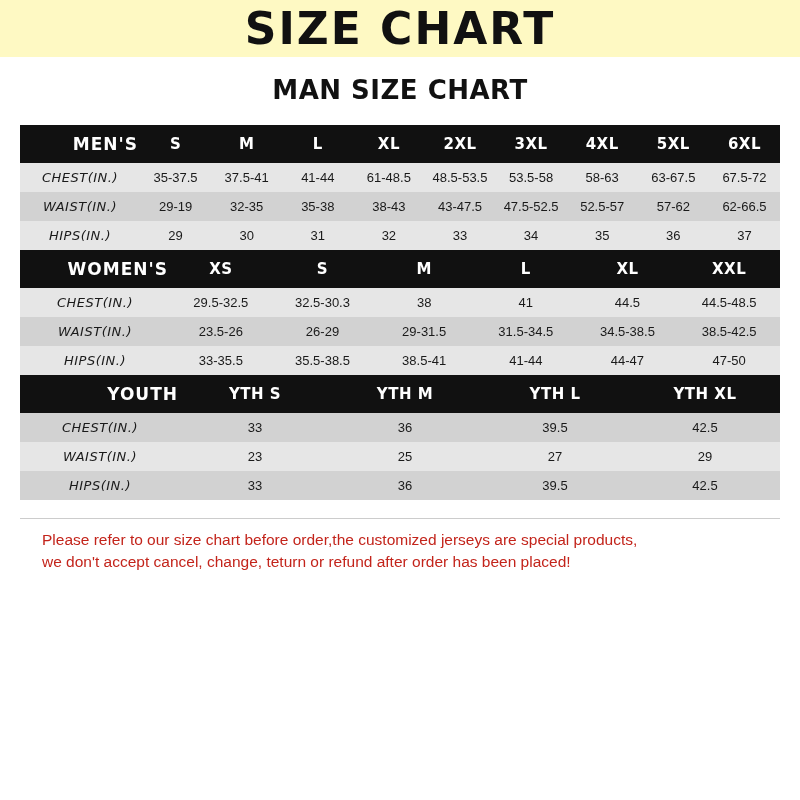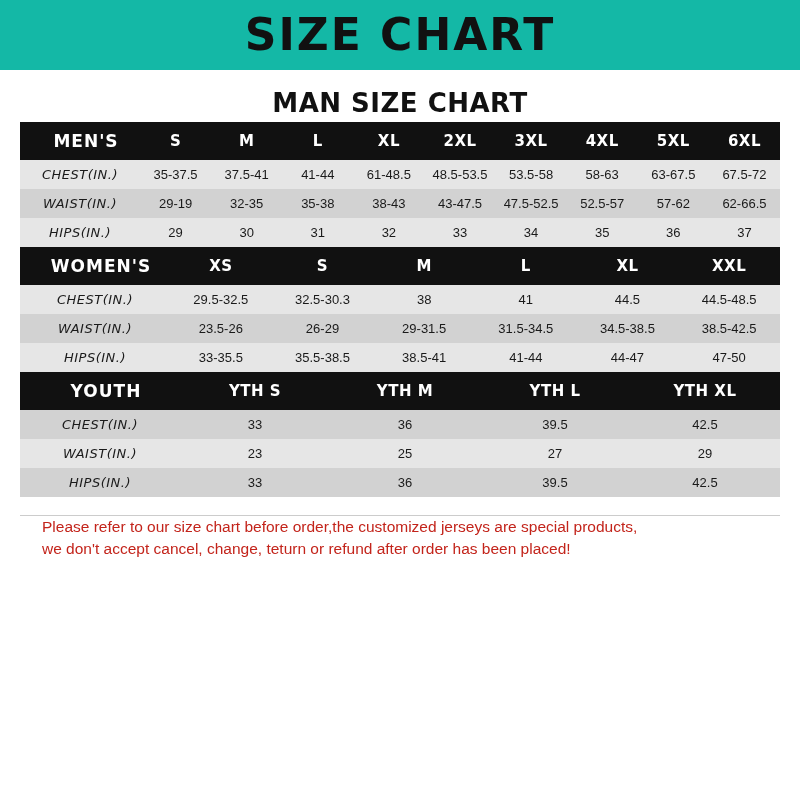--- a/index.html
+++ b/index.html
@@ -13,22 +13,22 @@
   }
   .page {
     width: 800px;
     height: 800px;
     position: relative;
     background: #fff;
   }
   
   .banner {
     width: 100%;
-    height: 70px;
-    background: #14b8a6;
+    height: 57px;
+    background: #fef9c3;
     display: flex;
     align-items: center;
     justify-content: center;
   }
   .banner-title {
     font-family: "DejaVu Sans", sans-serif;
     font-weight: bold;
     font-size: 44px;
     letter-spacing: 2px;
     color: #111111;
@@ -39,42 +39,42 @@
     padding: 0 20px;
   }
   .section-title {
     text-align: center;
     font-family: "DejaVu Sans", sans-serif;
     font-weight: bold;
     font-size: 26px;
     color: #111;
     letter-spacing: 0.5px;
   }
-  .t1 { margin-top: 18px; margin-bottom: 4px; }
+  .t1 { margin-top: 18px; margin-bottom: 20px; }
   .t2 { margin-top: 20px; margin-bottom: 10px; }
   .t3 { margin-top: 22px; margin-bottom: 10px; }
 
   table.sizetable {
     width: 760px;
     margin: 0 auto;
     border-collapse: collapse;
     table-layout: fixed;
   }
   table.sizetable thead th {
     background: #111111;
     color: #ffffff;
     font-family: "DejaVu Sans", sans-serif;
     font-size: 15px;
     font-weight: bold;
     padding: 9px 2px;
     text-align: center;
     letter-spacing: 0.5px;
   }
   table.sizetable thead th.rowhead {
-    text-align: center;
+    text-align: right;
     padding-left: 14px;
     font-size: 17px;
     letter-spacing: 1px;
   }
   table.sizetable tbody td {
     font-family: "Liberation Sans", sans-serif;
     font-size: 13px;
     color: #1a1a1a;
     text-align: center;
     padding: 7px 2px;
@@ -90,21 +90,21 @@
   table.sizetable tbody tr.even td { background: #d2d2d2; }
 
   
   .men col.c0 { width: 120px; }
   .women col.c0 { width: 150px; }
   .youth col.c0 { width: 160px; }
 
   .footer-note {
     margin-top: 18px;
     border-top: 1px solid #cccccc;
-    padding: 0 22px 0 22px;
+    padding: 10px 22px 0 22px;
     color: #c3241b;
     font-family: "Liberation Sans", sans-serif;
     font-size: 15.5px;
     line-height: 1.45;
     text-align: left;
   }
 </style>
 </head>
 <body>
 

